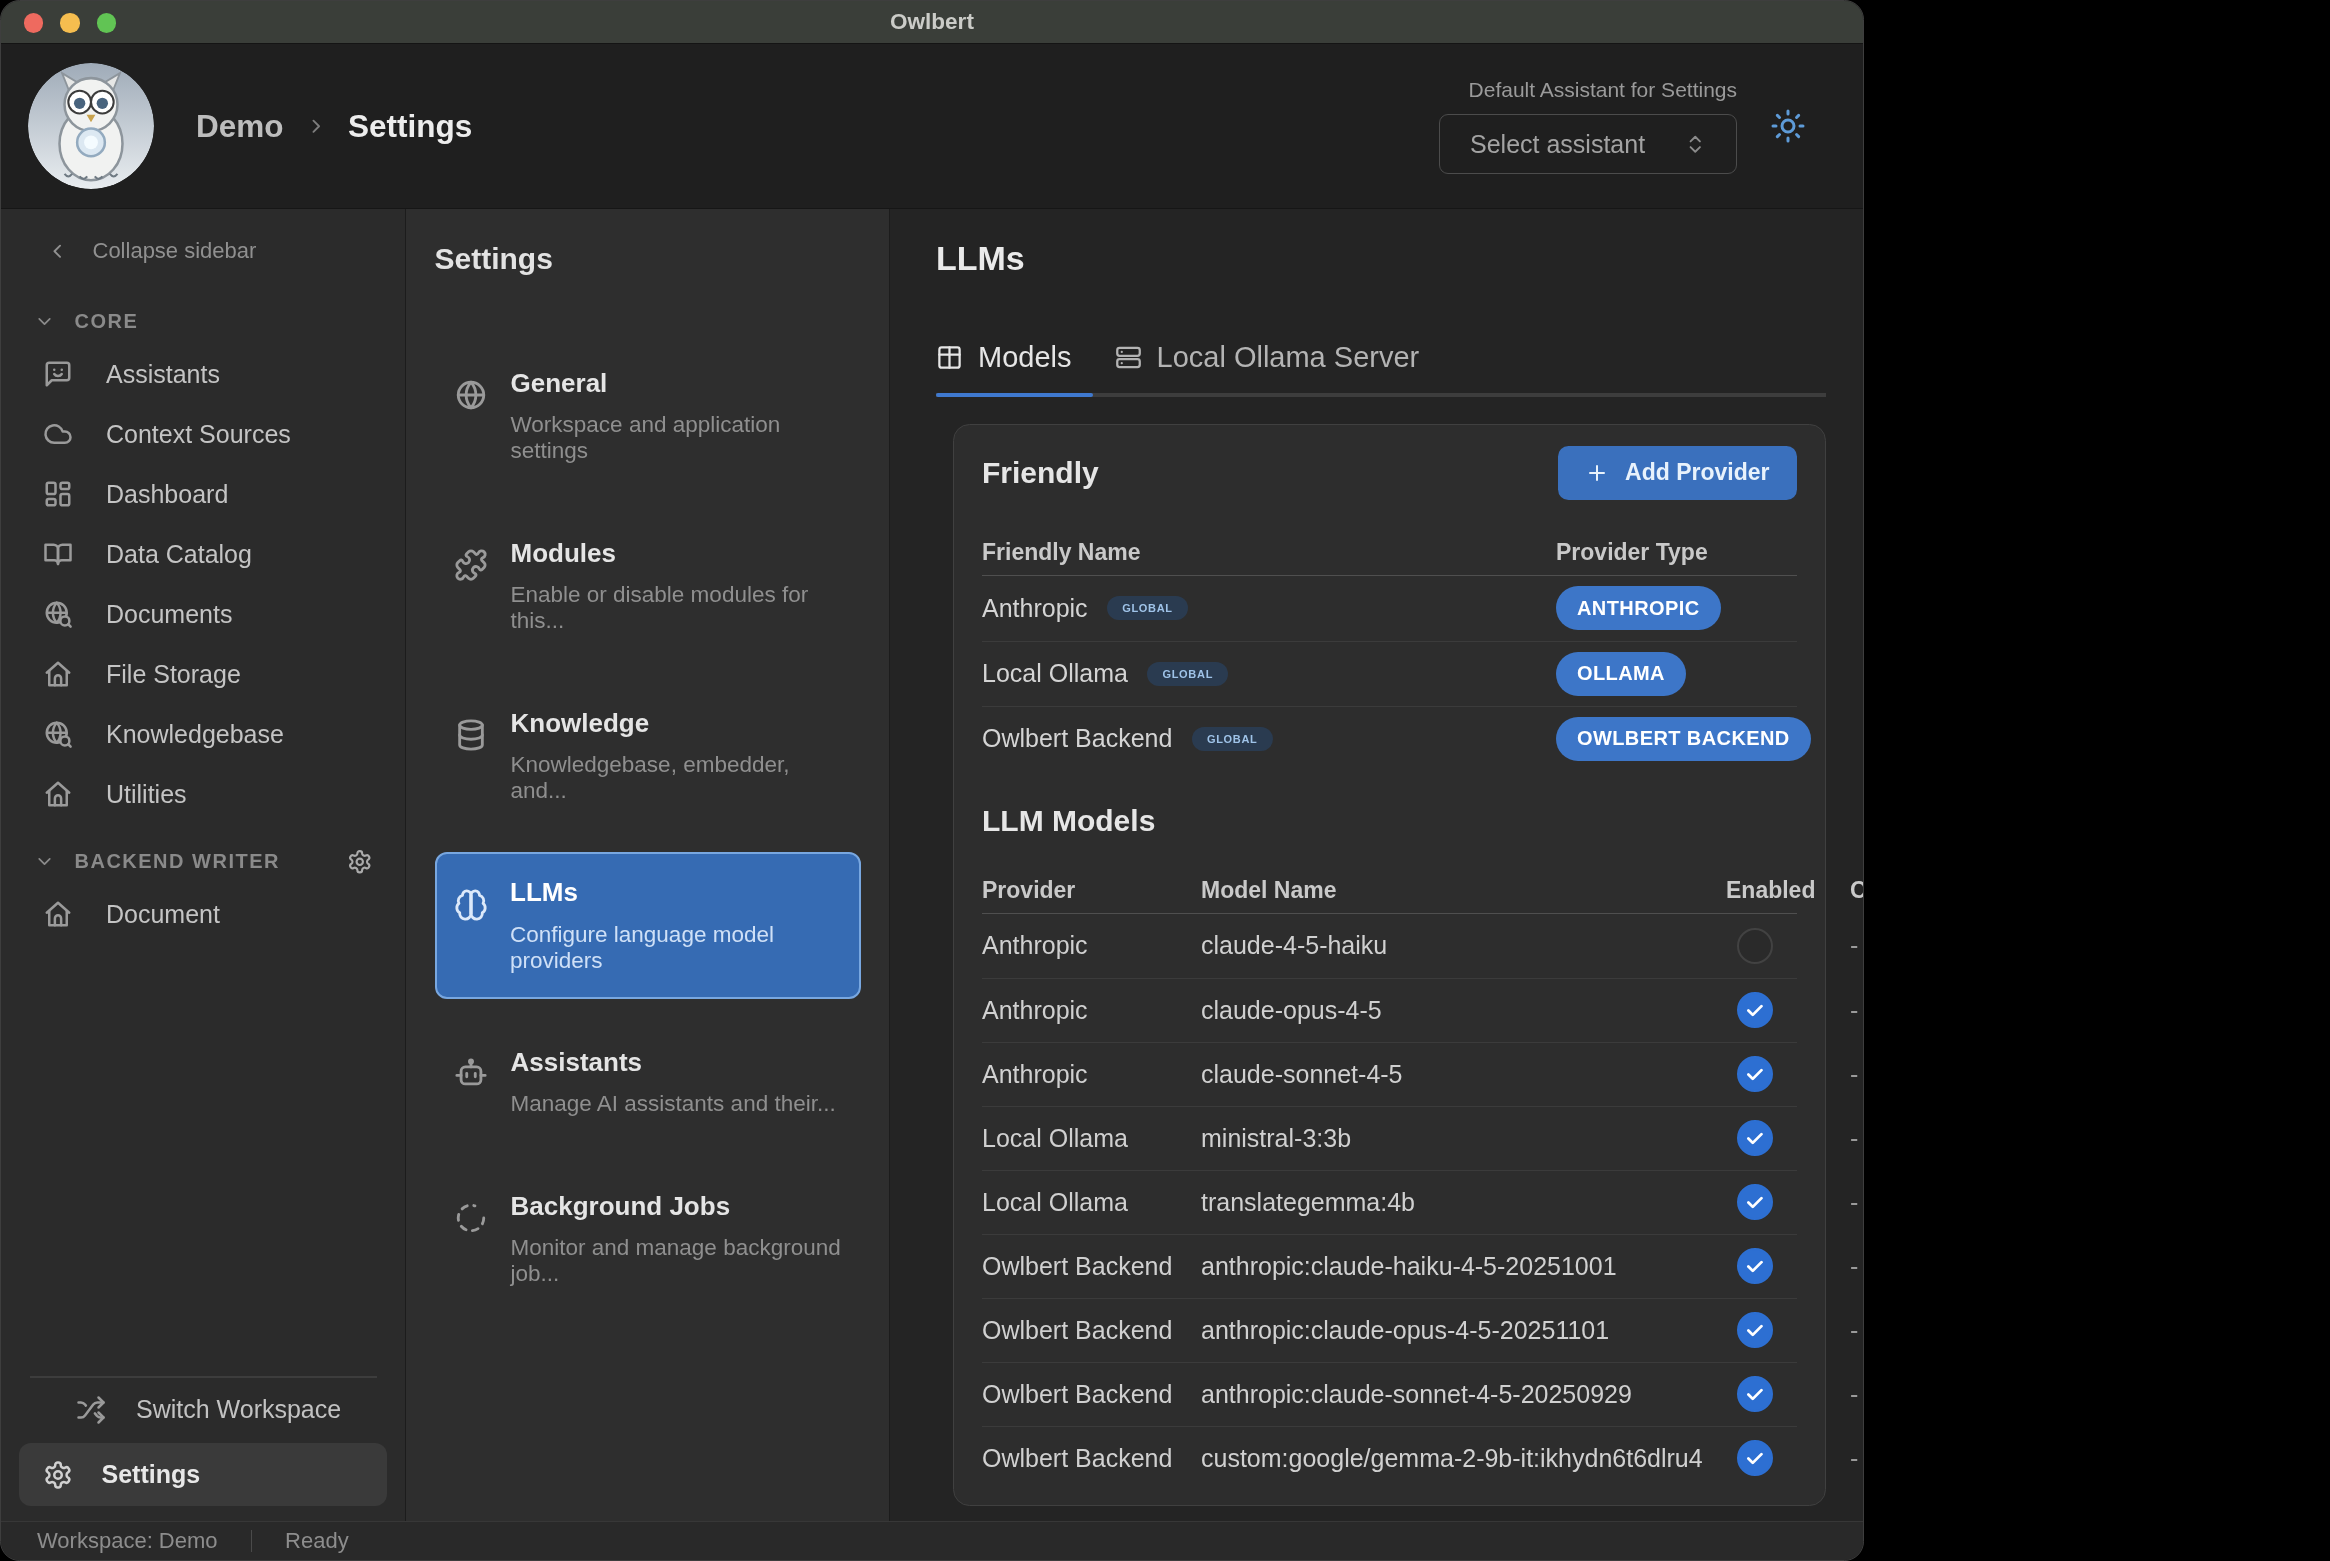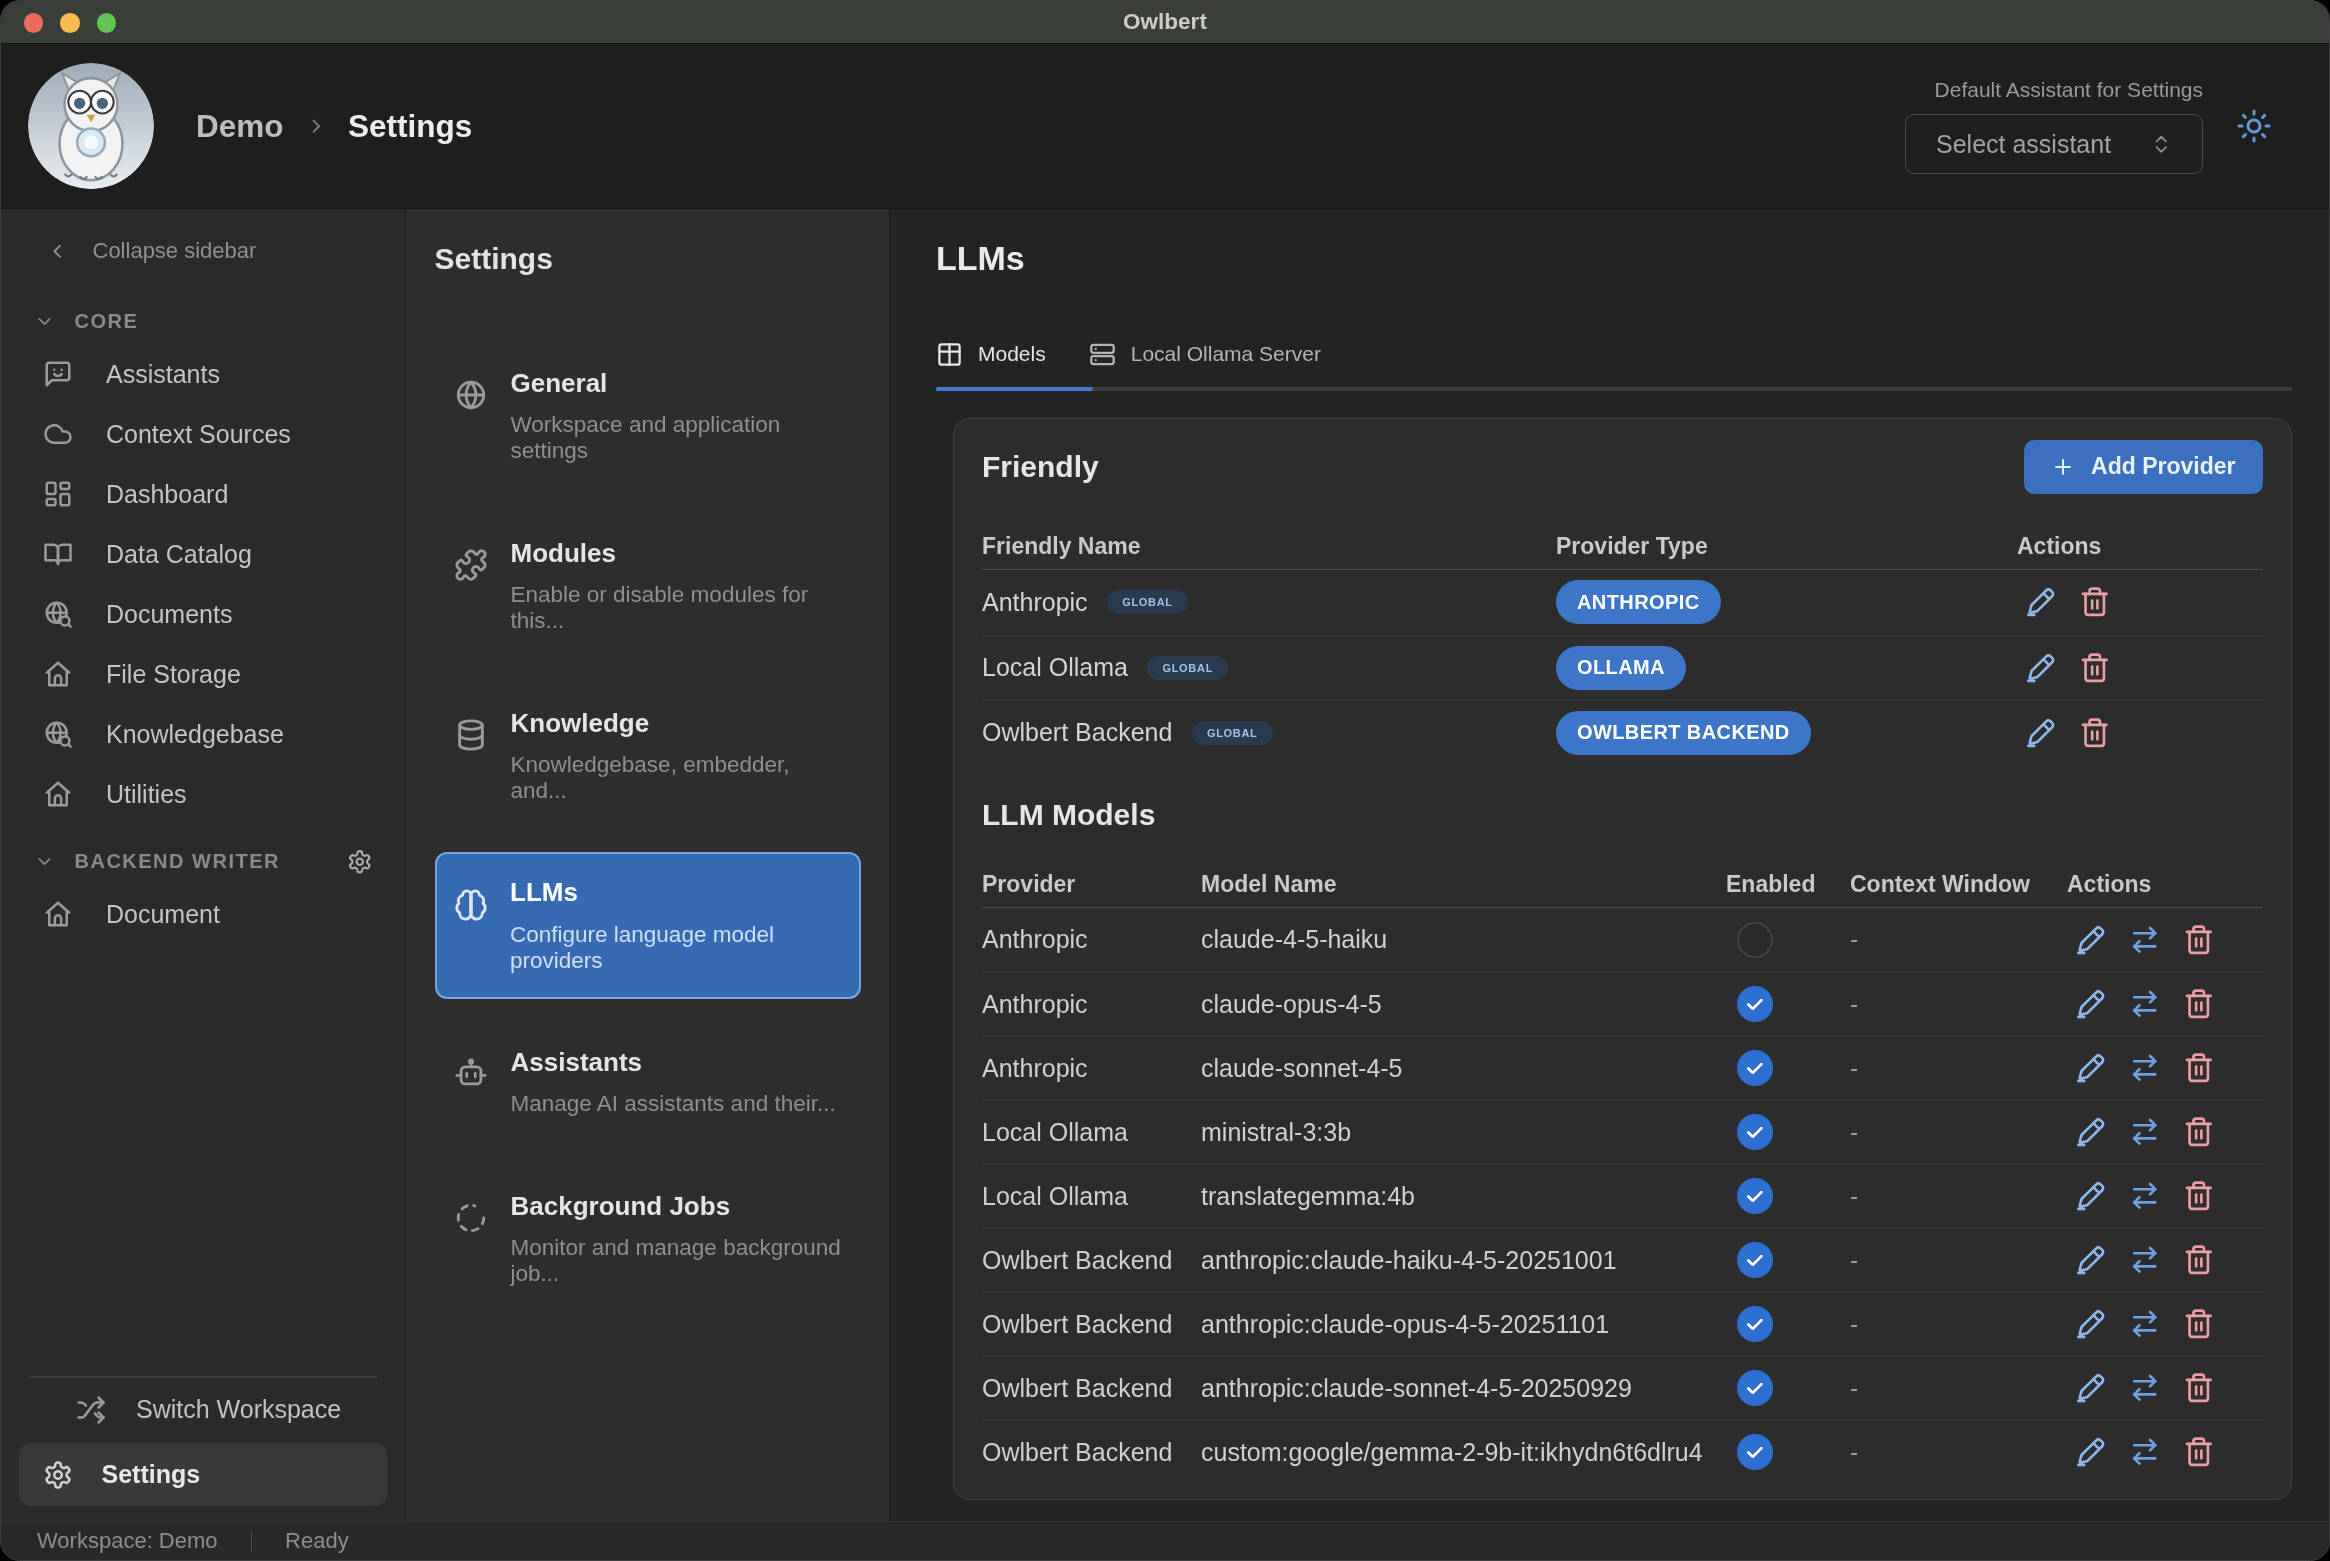--- a/index.html
+++ b/index.html
@@ -1,17 +1,17 @@
 <!DOCTYPE html>
 <html style="font-size:12px"><head>
 <meta charset="utf-8">
 <style>
   * { box-sizing: border-box; margin: 0; padding: 0; }
   body { background:#000; font-family:"Liberation Sans", sans-serif; }
-  .window{ width:2330px; height:1561px; background:#242424; border:1.5px solid #3e3e3e;
+  .window{ width:1864px; height:1561px; background:#242424; border:1.5px solid #3e3e3e;
     border-radius:19.5px; overflow:hidden; display:flex; flex-direction:column; }
 
   
   .titlebar{ height:43px; background:#3a3e39; border-bottom:1.5px solid #141414;
     display:flex; align-items:center; position:relative; flex:0 0 auto;}
   .traffic{ position:absolute; left:22.5px; top:12px; display:flex; gap:17px;}
   .tl{ width:19.5px; height:19.5px; border-radius:50%;}
   .tl.red{background:#ee6a5f;} .tl.yellow{background:#f5bd4f;} .tl.green{background:#61c454;}
   .wtitle{ margin:0 auto; font-size:22.5px; font-weight:bold; color:#cbccc8;}
 
@@ -71,21 +71,21 @@
   .nav-desc{ font-size:22.5px; color:#8f8f8f; margin-top:13.5px;}
   .navitem.active{ background:#366bb3; border:2.2px solid #78a7e0; padding:23px 17px;}
   .navitem.active .ic{ color:#dce9fa;}
   .navitem.active .nav-title{ color:#ffffff; font-weight:bold;}
   .navitem.active .nav-desc{ color:#cfe0f7;}
 
   
   .main{ flex:1 1 auto; background:#242424; padding:28.5px 0 0 46px; overflow:hidden;}
   .main h1{ font-size:34px; font-weight:bold; color:#eaeaea; line-height:40px;}
   .tabs{ display:flex; gap:43px; margin-top:63px;}
-  .tab{ display:flex; align-items:center; gap:15px; padding-bottom:19.5px; font-size:21px;
+  .tab{ display:flex; align-items:center; gap:15px; padding-bottom:19.5px; font-size:29px;
     color:#b4b4b4; cursor:pointer;}
   .tab .ic{ width:27px; height:27px;}
   .tab.active{ color:#e6e6e6;}
   .tabline{ height:3.7px; background:#3d3d3d; margin-right:37px; position:relative;}
   .tabline .seg{ position:absolute; left:0; top:0; height:3.7px; width:157px;
     background:#3f79cf; border-radius:2.2px;}
 
   .card{ margin:27px 37px 0 16.5px; background:#2d2d2d; border:1.5px solid #404040;
     border-radius:16.5px; padding:21px 28.5px 15px 28.5px;}
   .provhdr{ display:flex; align-items:center; justify-content:space-between; height:54px;}

